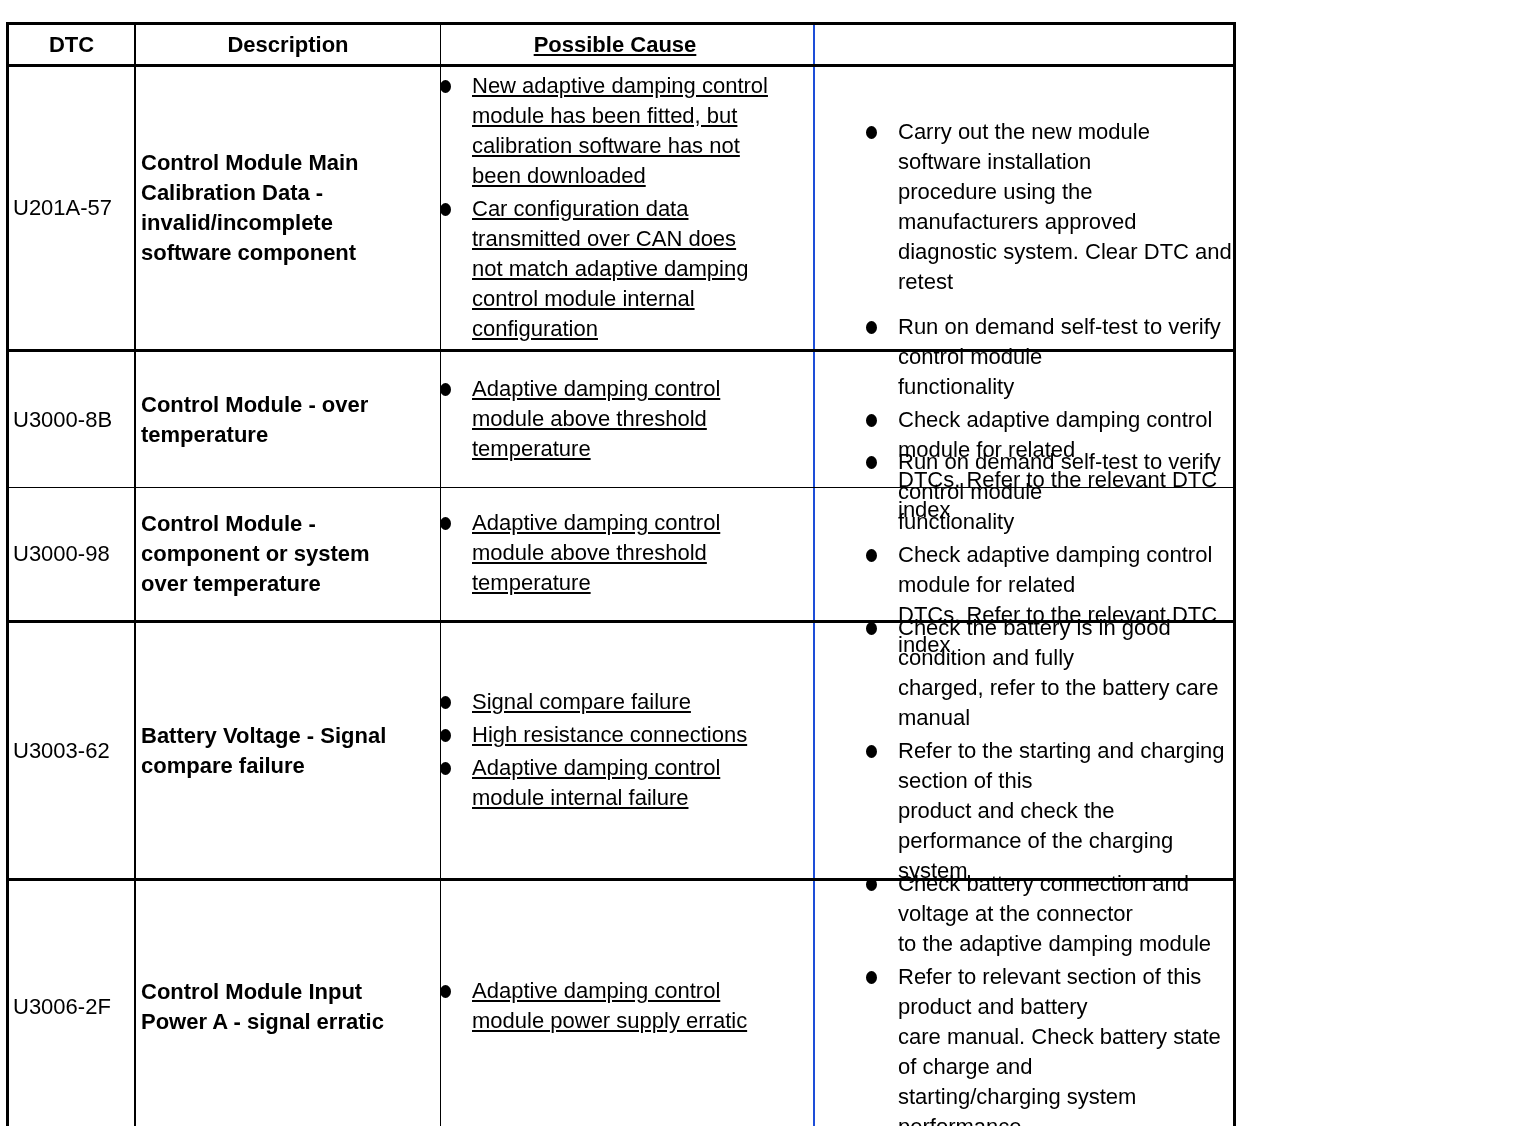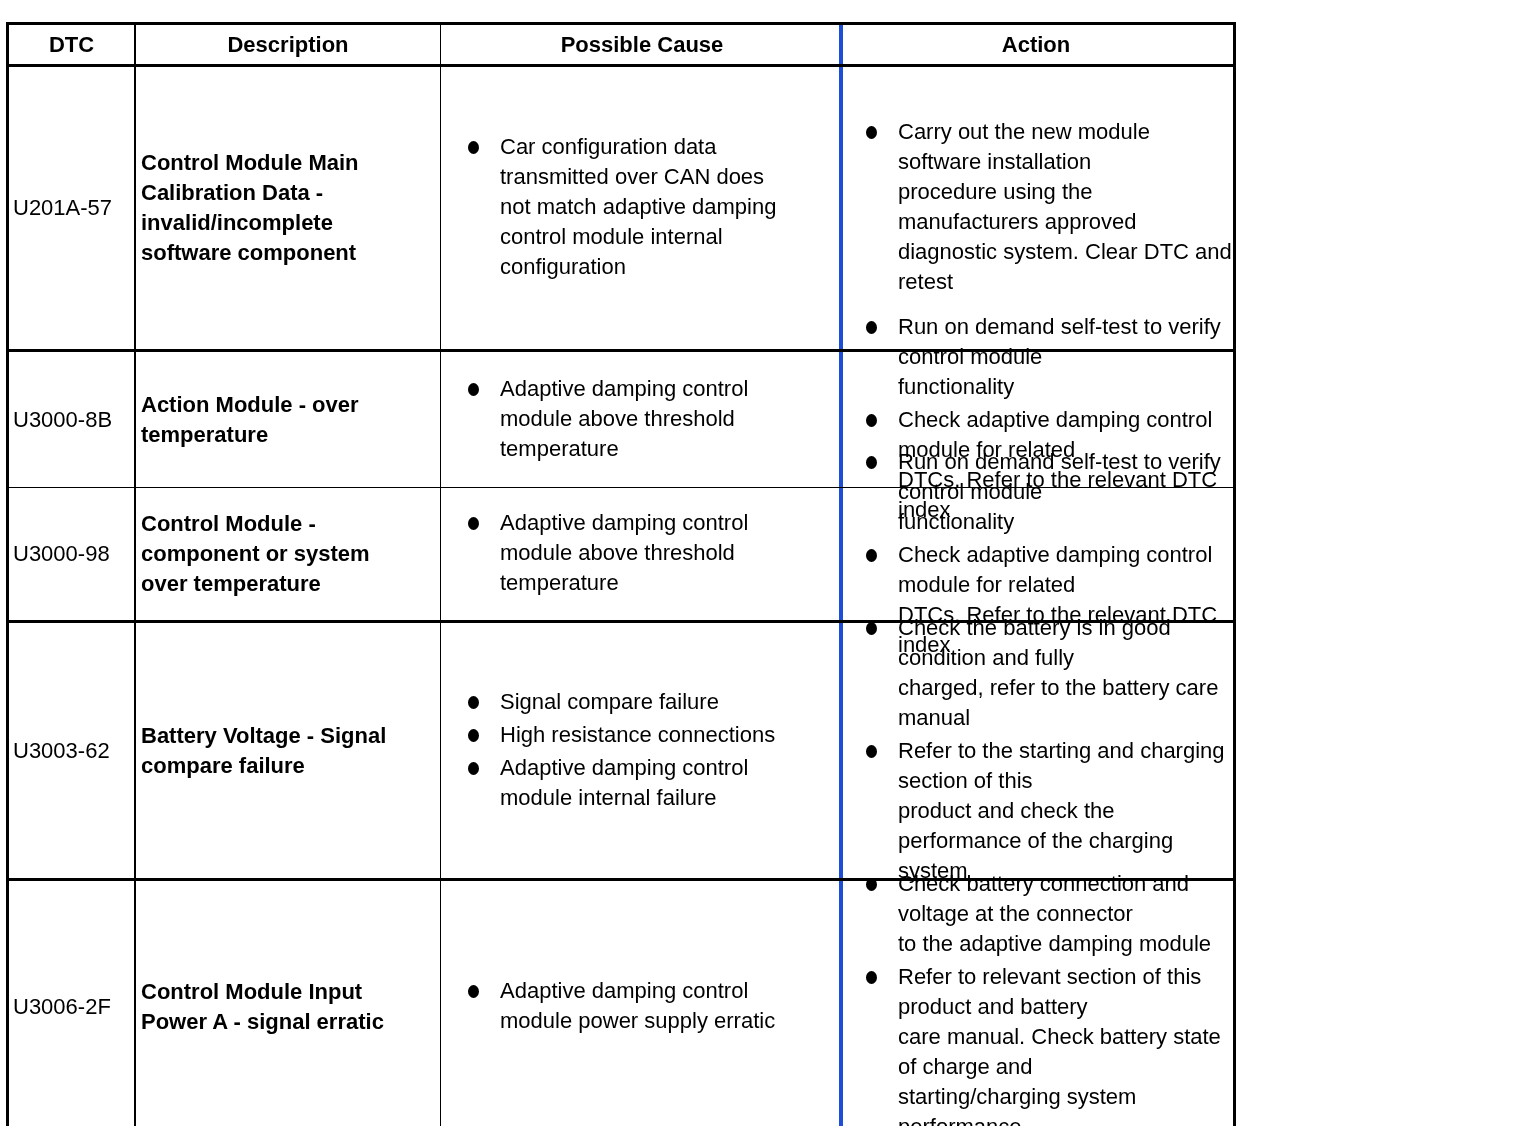--- a/index.html
+++ b/index.html
@@ -8,21 +8,21 @@
     .tbl {
       position: absolute; left: 6px; top: 6px;
       width: 1230px; height: 1113px;
       border: 3px solid #000; box-sizing: border-box; margin-top: 16px;
     }
     .row { position: absolute; left: 0; right: 0; box-sizing: border-box; }
     .cell { position: absolute; top: 0; bottom: 0; box-sizing: border-box;
             display: flex; flex-direction: column; justify-content: center; }
     .c-dtc { left: 0; width: 127px; border-right: 2px solid #000; padding-left: 4px; }
     .c-desc { left: 127px; width: 305px; border-right: 1px solid #000; padding-left: 5px; font-weight: bold; }
-    .c-cause { left: 436px; width: 398px; border-right: 4px solid #1d4ed8; padding-left: 20px; }
+    .c-cause { left: 408px; width: 398px; border-right: 2px solid #1d4ed8; padding-left: 20px; text-decoration: underline; }
     .c-act { left: 830px; right: 0; padding-left: 24px; }
     .hdr .cell { align-items: center; padding-left: 0; font-weight: bold; font-size: 22px; }
     .hdr { top: 0; height: 42px; border-bottom: 3px solid #000; }
     .txt { font-size: 22px; line-height: 30px; white-space: pre-line; }
     ul { list-style: none; margin: 0; padding: 0; }
     li { position: relative; padding-left: 35px; font-size: 22px; line-height: 30px;
          margin: 1px 0 3px 0; white-space: pre-line; }
     li .dot { position: absolute; left: 3px; top: 9px; width: 11px; height: 13px;
               border-radius: 50%; background: #000; }
     .sep-thin { border-bottom: 1px solid #000; }
@@ -35,58 +35,59 @@
   <div class="row hdr">
     <div class="cell c-dtc">
         <span>DTC</span>
       </div>
     <div class="cell c-desc">
         <span>Description</span>
       </div>
     <div class="cell c-cause">
         <span>Possible Cause</span>
       </div>
-    <div class="cell c-act">
-        <span>Action</span>
-      </div>
   </div>
   <div id="rows">
       <div class="row sep-thick" style="top: 42px; height: 285px;">
         <div class="cell c-dtc">
           <span class="txt">U201A-57</span>
         </div>
         <div class="cell c-desc">
           <span class="txt">Control Module Main
 Calibration Data -
 invalid/incomplete
 software component</span>
         </div>
         <div class="cell c-cause">
           <ul>
+            <li><span class="dot"></span><span>New adaptive damping control
+module has been fitted, but
+calibration software has not
+been downloaded</span></li>
             <li><span class="dot"></span><span>Car configuration data
 transmitted over CAN does
 not match adaptive damping
 control module internal
 configuration</span></li>
           </ul>
         </div>
         <div class="cell c-act">
           <ul>
             <li><span class="dot"></span><span>Carry out the new module software installation
 procedure using the manufacturers approved
 diagnostic system. Clear DTC and retest</span></li>
           </ul>
         </div>
       </div>
       <div class="row sep-thin" style="top: 327px; height: 136px;">
         <div class="cell c-dtc">
           <span class="txt">U3000-8B</span>
         </div>
         <div class="cell c-desc">
-          <span class="txt">Action Module - over
+          <span class="txt">Control Module - over
 temperature</span>
         </div>
         <div class="cell c-cause">
           <ul>
             <li><span class="dot"></span><span>Adaptive damping control
 module above threshold
 temperature</span></li>
           </ul>
         </div>
         <div class="cell c-act">

